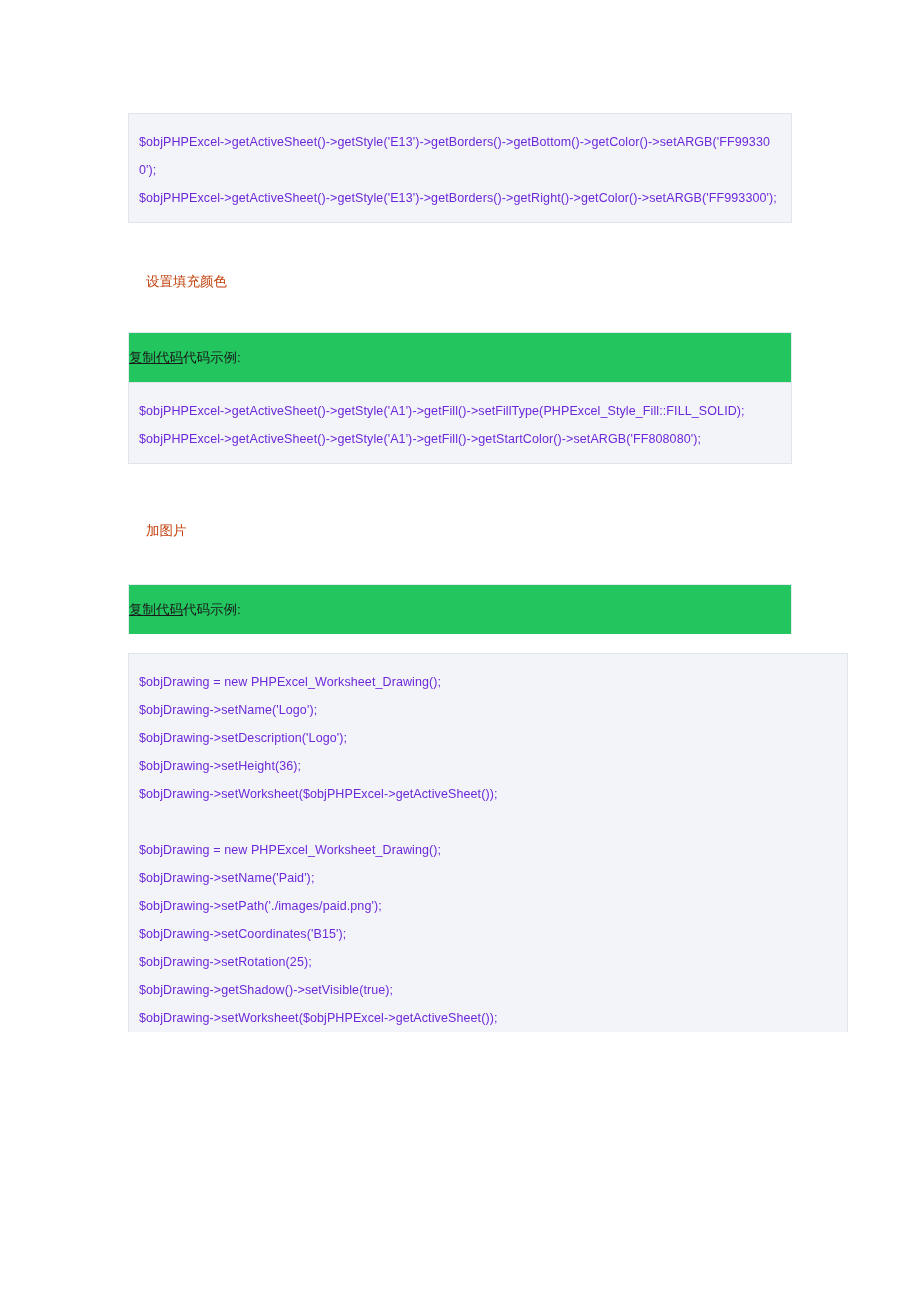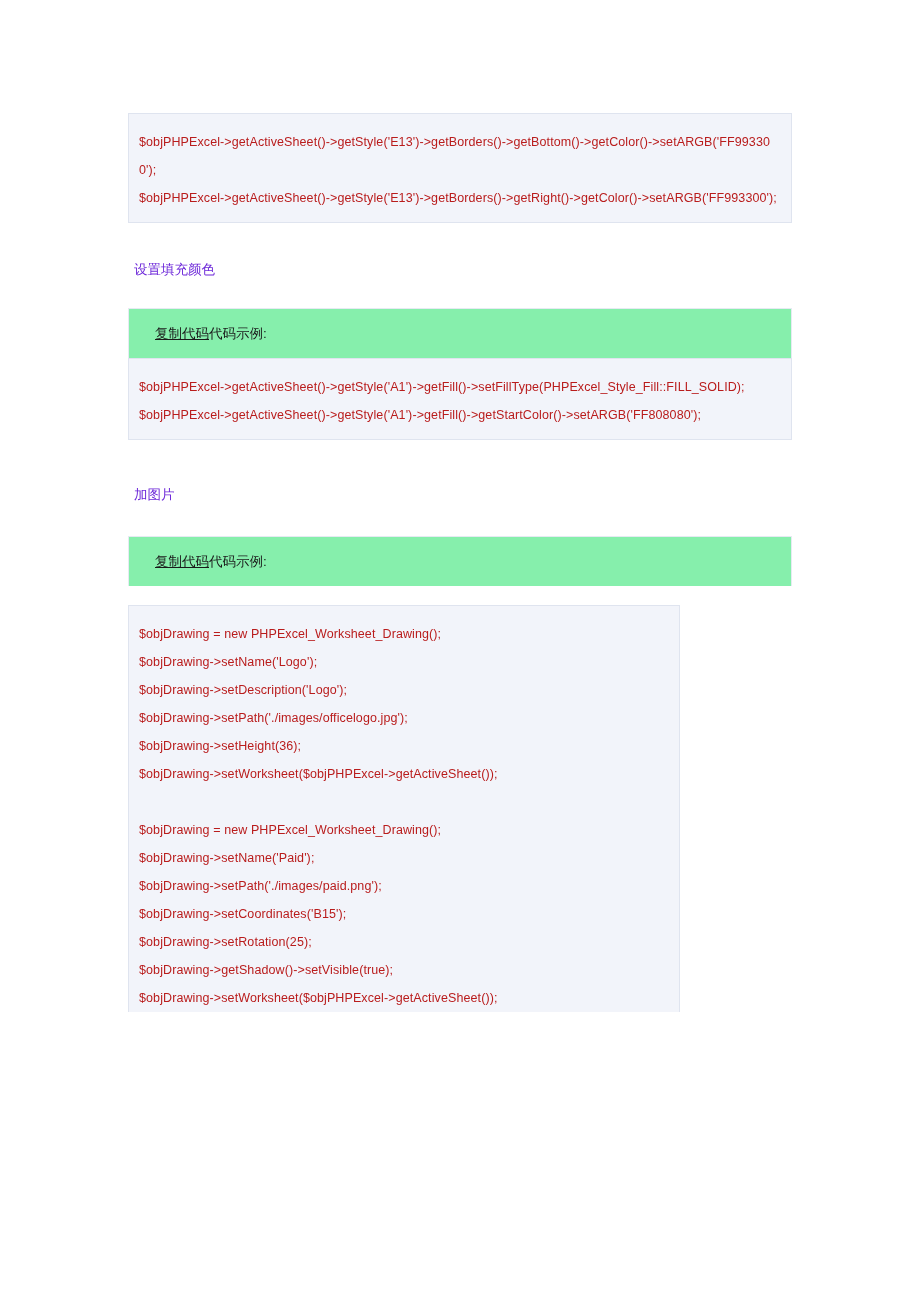--- a/index.html
+++ b/index.html
@@ -35,60 +35,60 @@
 
   
   .code-block {
     box-sizing: border-box;
     background: #f2f4fa;
     border: 1px solid #dfe4ef;
     padding: 14px 10px 10px 10px;
     margin: 0;
   }
   .code-block.narrow {
-    width: 552px;
+    width: 720px;
   }
   .code-block.clipped {
     border-bottom: none;
     padding-bottom: 0;
   }
 
   .code-line {
     font-family: "Liberation Sans", "DejaVu Sans", sans-serif;
     font-size: 12.5px;
     line-height: 28px;
-    color: #b91c1c;
+    color: #6d28d9;
     white-space: pre-wrap;
     word-break: break-all;
     letter-spacing: 0.1px;
   }
   .code-line.blank {
     height: 28px;
   }
 
   
   .section-heading {
     font-size: 13.5px;
     line-height: 22px;
-    color: #6d28d9;
-    margin: 0;
+    color: #c2410c;
+    margin: 12px;
     padding-left: 6px;
     font-weight: normal;
   }
 
   
   .copy-bar {
     box-sizing: border-box;
-    background: #86efac;
+    background: #22c55e;
     border: 1px solid #e6eaf2;
     border-bottom: none;
     height: 50px;
     display: flex;
     align-items: center;
-    padding: 0 26px;
+    padding: 0 0;
   }
   .copy-bar-text {
     font-size: 13.5px;
     color: #1a1a1a;
     line-height: 20px;
   }
   .copy-link {
     text-decoration: underline;
     color: #1a1a1a;
     cursor: pointer;
@@ -136,21 +136,20 @@
     <div class="copy-bar">
       <div class="copy-bar-text"><span class="copy-link">复制代码</span><span>代码示例:</span></div>
     </div>
 
     <div class="gap-19"></div>
 
     <div class="code-block narrow clipped">
       <div class="code-line">$objDrawing = new PHPExcel_Worksheet_Drawing();</div>
       <div class="code-line">$objDrawing-&gt;setName('Logo');</div>
       <div class="code-line">$objDrawing-&gt;setDescription('Logo');</div>
-      <div class="code-line">$objDrawing-&gt;setPath('./images/officelogo.jpg');</div>
       <div class="code-line">$objDrawing-&gt;setHeight(36);</div>
       <div class="code-line">$objDrawing-&gt;setWorksheet($objPHPExcel-&gt;getActiveSheet());</div>
       <div class="code-line blank"></div>
       <div class="code-line">$objDrawing = new PHPExcel_Worksheet_Drawing();</div>
       <div class="code-line">$objDrawing-&gt;setName('Paid');</div>
       <div class="code-line">$objDrawing-&gt;setPath('./images/paid.png');</div>
       <div class="code-line">$objDrawing-&gt;setCoordinates('B15');</div>
       <div class="code-line">$objDrawing-&gt;setRotation(25);</div>
       <div class="code-line">$objDrawing-&gt;getShadow()-&gt;setVisible(true);</div>
       <div class="code-line">$objDrawing-&gt;setWorksheet($objPHPExcel-&gt;getActiveSheet());</div>

